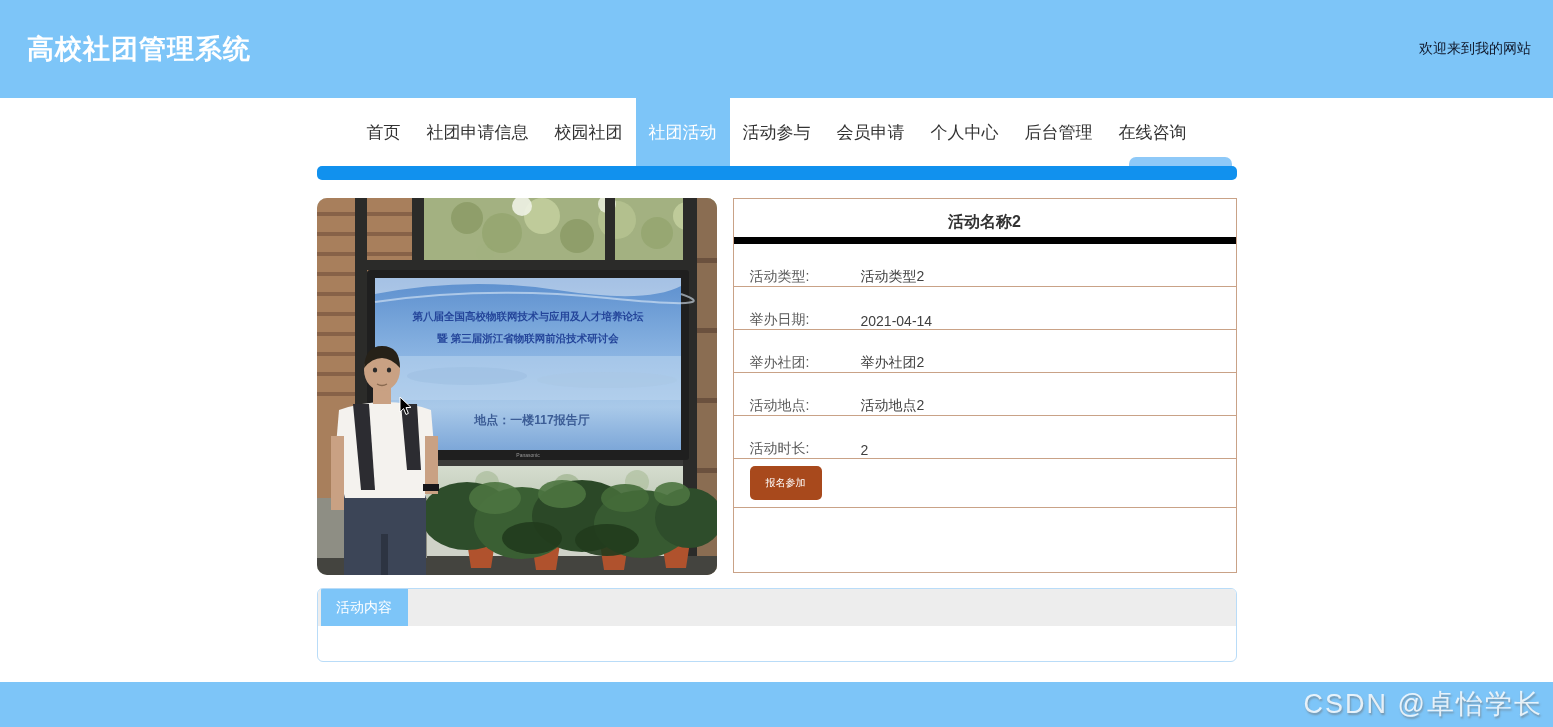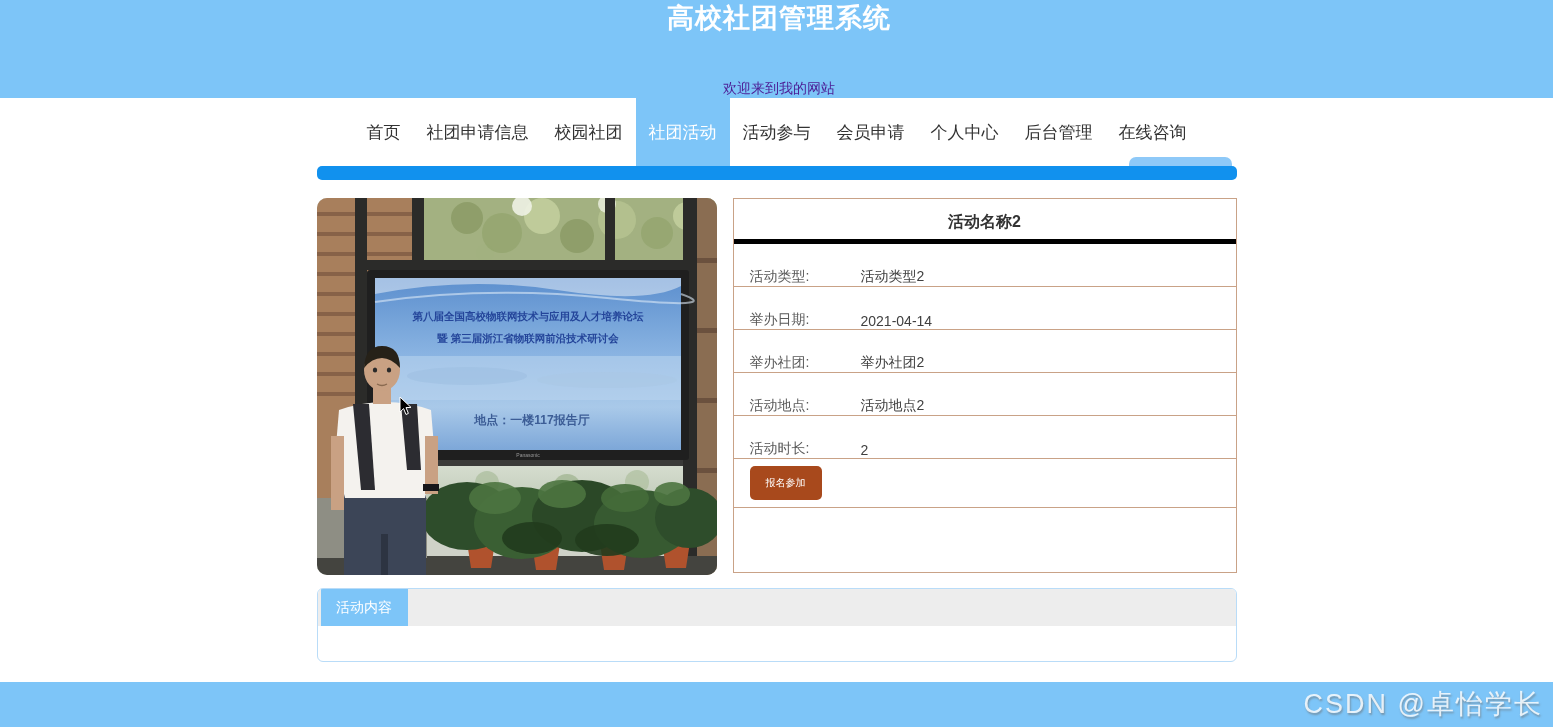--- a/index.html
+++ b/index.html
@@ -1,23 +1,23 @@
 <!DOCTYPE html>
 <html><head>
 <meta charset="utf-8">
 <style>
   * { box-sizing: border-box; margin: 0; padding: 0; }
   html,body { width:1553px; height:727px; overflow:hidden; background:#fff;
     font-family:"Liberation Sans","DejaVu Sans",sans-serif; }
 
   
   .header { height:98px; background:#7dc5f8; display:flex; align-items:center;
-    justify-content:space-between; padding:0 22px 0 27px;flex-direction:column; }
+    justify-content:space-between; padding:0 22px 0 27px; }
   .header .title { color:#fff; font-size:27px; font-weight:600; letter-spacing:1px; }
-  .header .welcome { color:#4c1d95; font-size:14px; }
+  .header .welcome { color:#0f172a; font-size:14px; }
 
   
   .navbar { height:68px; background:#fff; display:flex; justify-content:center; }
   .nav-list { display:flex; height:100%; }
   .nav-item { height:100%; display:flex; align-items:center; padding:0 13px;
     font-size:17px; color:#333; cursor:pointer; white-space:nowrap; }
   .nav-item.active { background:#7dc5f8; color:#fff; }
 
   
   .container { width:920px; margin:0 auto; position:relative; }
@@ -31,21 +31,21 @@
 
   
   .main-row { display:flex; gap:16px; margin-top:18px; height:377px; }
   .photo { width:400px; height:377px; border-radius:10px; overflow:hidden;
     position:relative; flex:none; background:#cfd2c8; }
   .photo svg { display:block; }
 
   .panel { flex:1; height:375px; border:1px solid #c9a287; background:#fff;
     display:flex; flex-direction:column; }
   .p-title { height:45px; line-height:45px; text-align:center; font-size:16px;
-    font-weight:bold; color:#333; border-bottom:5px solid #000000; }
+    font-weight:bold; color:#333; border-bottom:7px solid #000000; }
   .p-row { height:43px; border-bottom:1px solid #c9a287; display:flex;
     align-items:flex-end; font-size:14px; }
   .p-row .lbl { width:127px; padding-left:16px; color:#595959; flex:none; }
   .p-row .val { color:#404040; }
   .p-btn-row { height:49px; border-bottom:1px solid #c9a287; display:flex;
     align-items:center; padding-left:16px; }
   .signup-btn { width:72px; height:34px; background:#a8491c; color:#fff;
     border:none; border-radius:5px; font-size:10px; cursor:pointer;
     font-family:inherit; }
   .p-empty { flex:1; }

